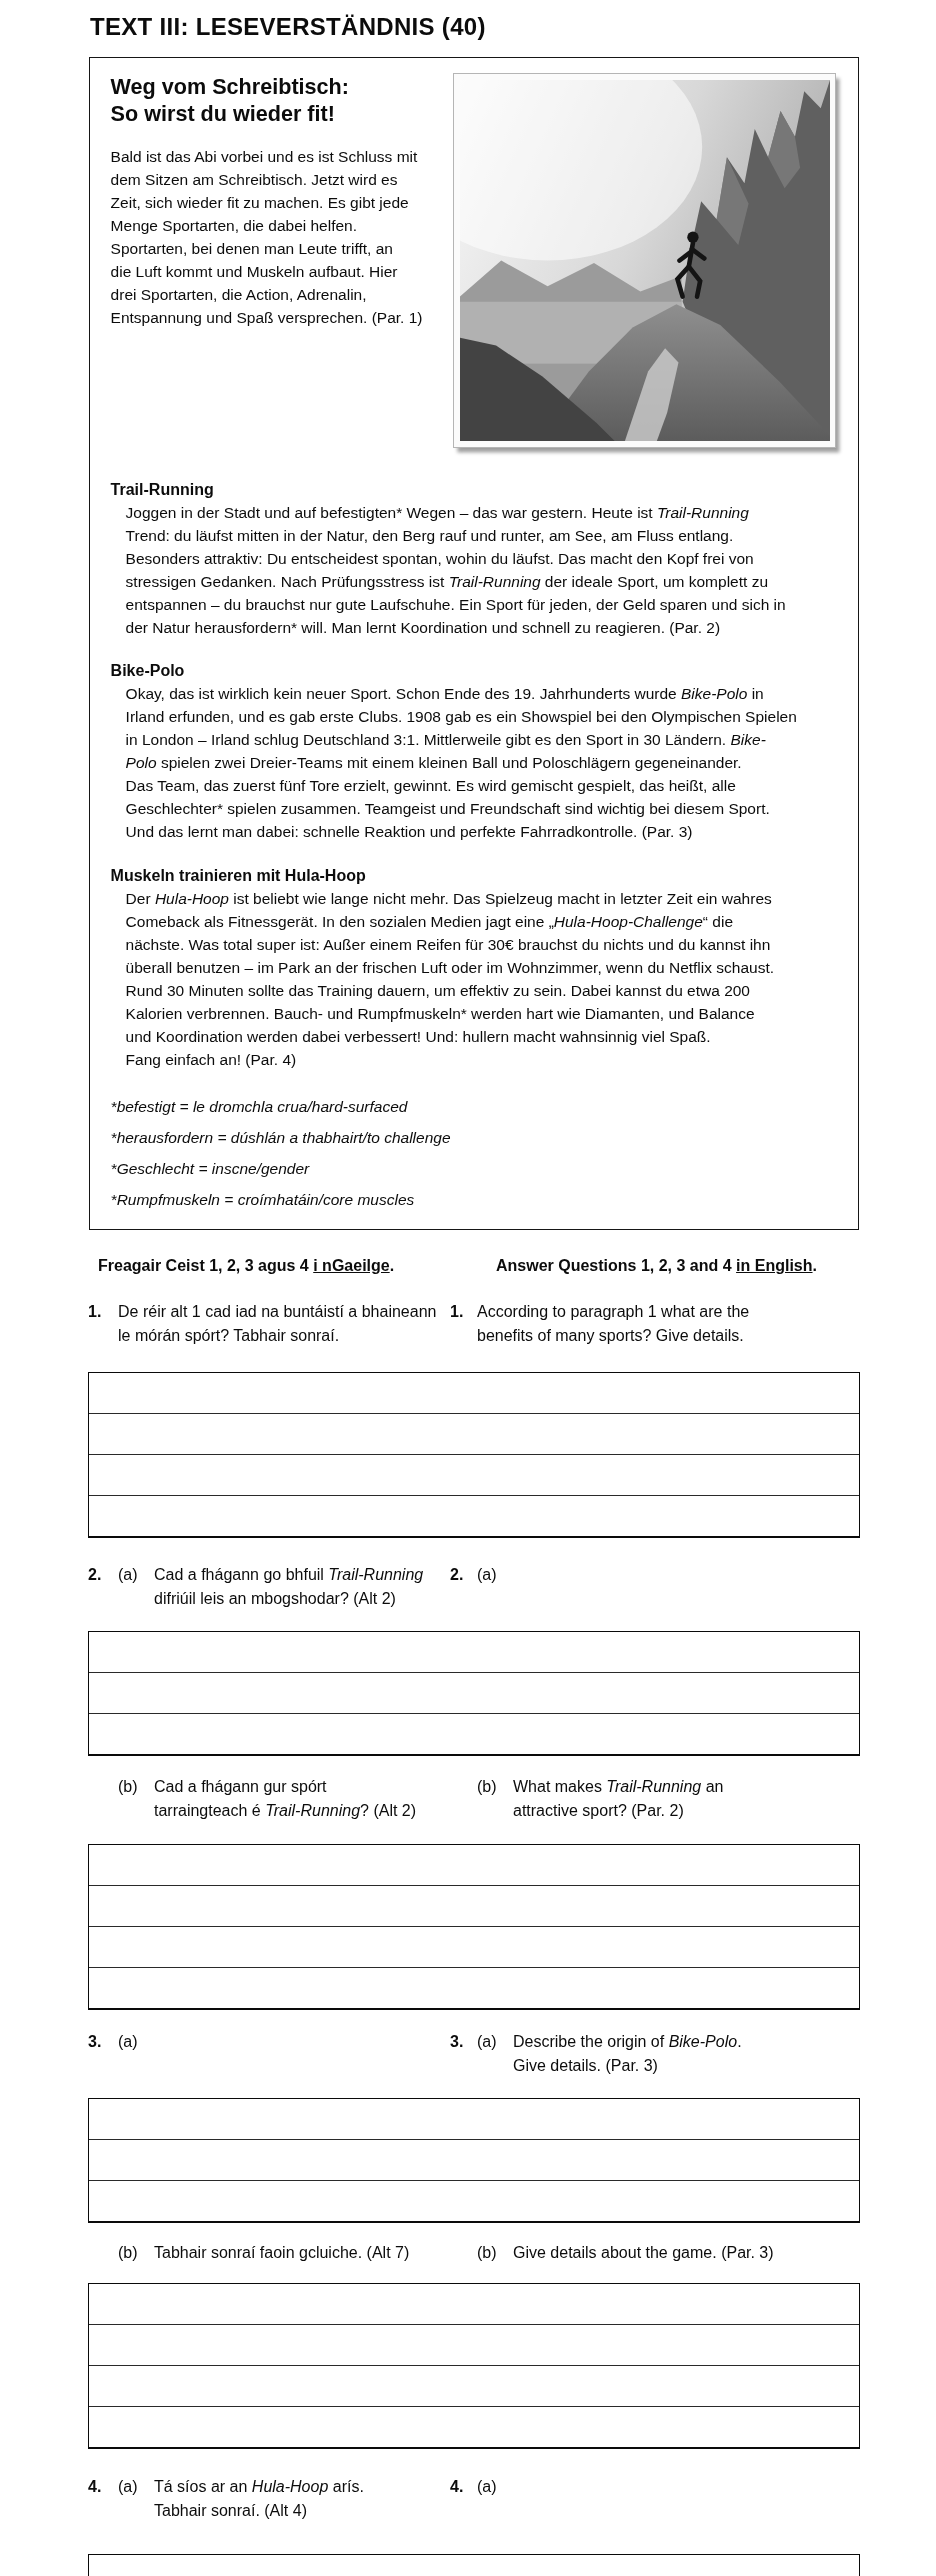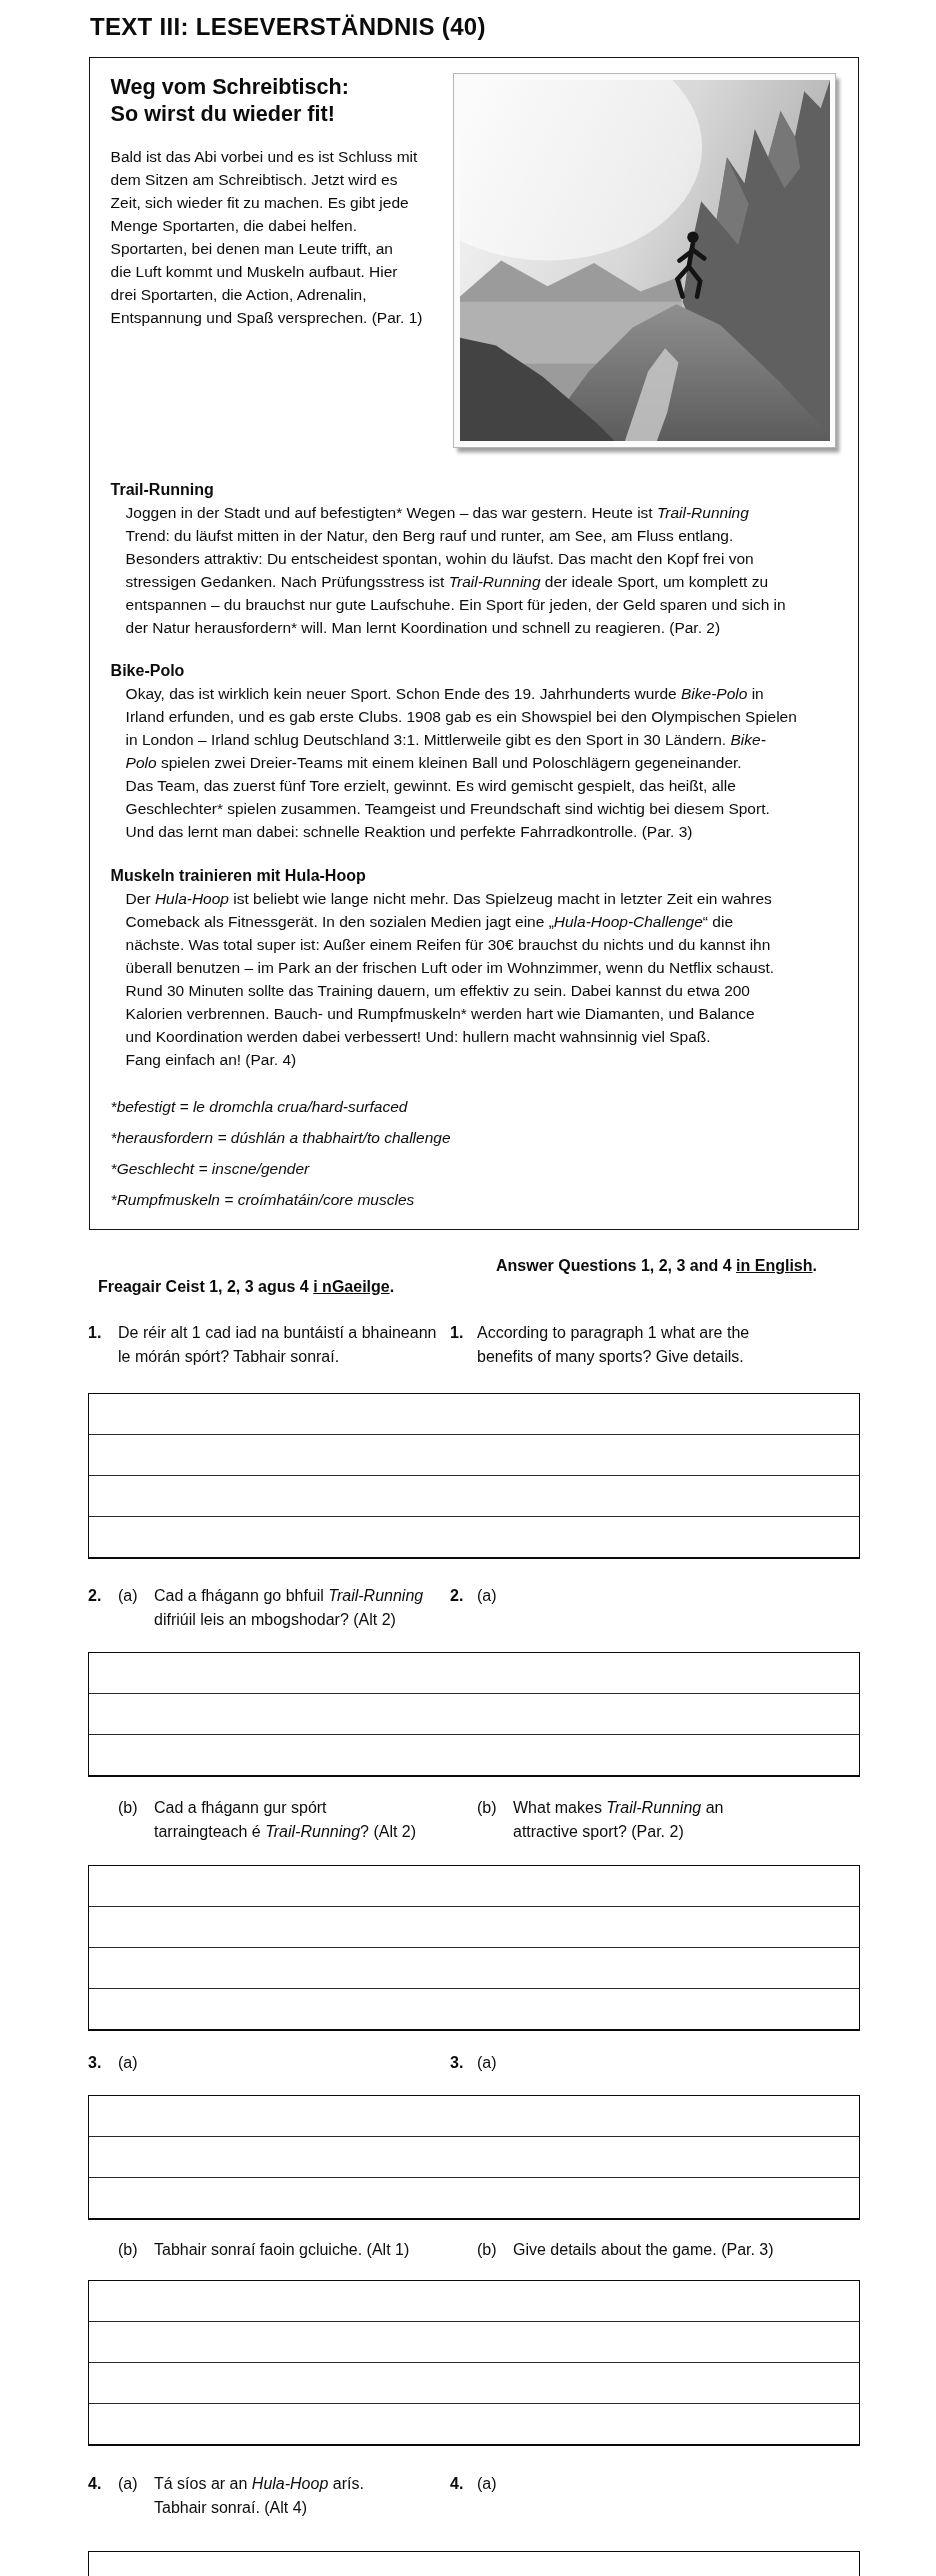--- a/index.html
+++ b/index.html
@@ -48,21 +48,21 @@
   .sec-head{font-weight:bold;font-size:16px;margin:20.6px 0 0 0;}
   .sec-body{margin:15px;}
   .footnotes{
     font-style:italic;margin:20.6px 0 0 0;line-height:31px;
   }
   .source{font-style:italic;text-align:right;margin:4.1px 3.1px 0 0;}
   .clear{clear:both;}
 
   
   .instr-row{display:flex;margin:27px 0 0 98px;font-weight:bold;font-size:16px;}
-  .instr-row .left{width:398px;margin-top:21px;}
+  .instr-row .left{width:398px;}
 
   
   .qrow{display:flex;margin-left:88px;font-size:16px;line-height:24px;}
   .qcol{display:flex;width:362px;align-items:flex-start;}
   .qcol.en{width:402px;}
   .qnum{width:30px;font-weight:bold;flex:none;}
   .qcol.en .qnum{width:27px;}
   .qletter{width:36px;flex:none;}
   .qletter:empty{display:none;}
   .qtext{flex:1;}
@@ -208,33 +208,34 @@
   </div>
 
   <div class="qrow mt40">
     <div class="qcol">
       <span class="qnum">3.</span>
       <span class="qletter">(a)</span>
     </div>
     <div class="qcol en">
       <span class="qnum">3.</span>
       <span class="qletter">(a)</span>
+      <span class="qtext"><span>Describe the origin of </span><span class="i">Bike-Polo</span><span>.</span><br><span>Give details.  (Par. 3)</span></span>
     </div>
   </div>
   <div class="ansbox mt38">
     <div class="ansrow"></div>
       <div class="ansrow"></div>
       <div class="ansrow"></div>
   </div>
 
   <div class="qrow mt35">
     <div class="qcol">
       <span class="qnum"></span>
       <span class="qletter">(b)</span>
-      <span class="qtext"><span>Tabhair sonraí faoin gcluiche.  (Alt 1)</span></span>
+      <span class="qtext"><span>Tabhair sonraí faoin gcluiche.  (Alt 7)</span></span>
     </div>
     <div class="qcol en">
       <span class="qnum"></span>
       <span class="qletter">(b)</span>
       <span class="qtext"><span>Give details about the game.  (Par. 3)</span></span>
     </div>
   </div>
   <div class="ansbox mt35">
     <div class="ansrow"></div>
       <div class="ansrow"></div>

